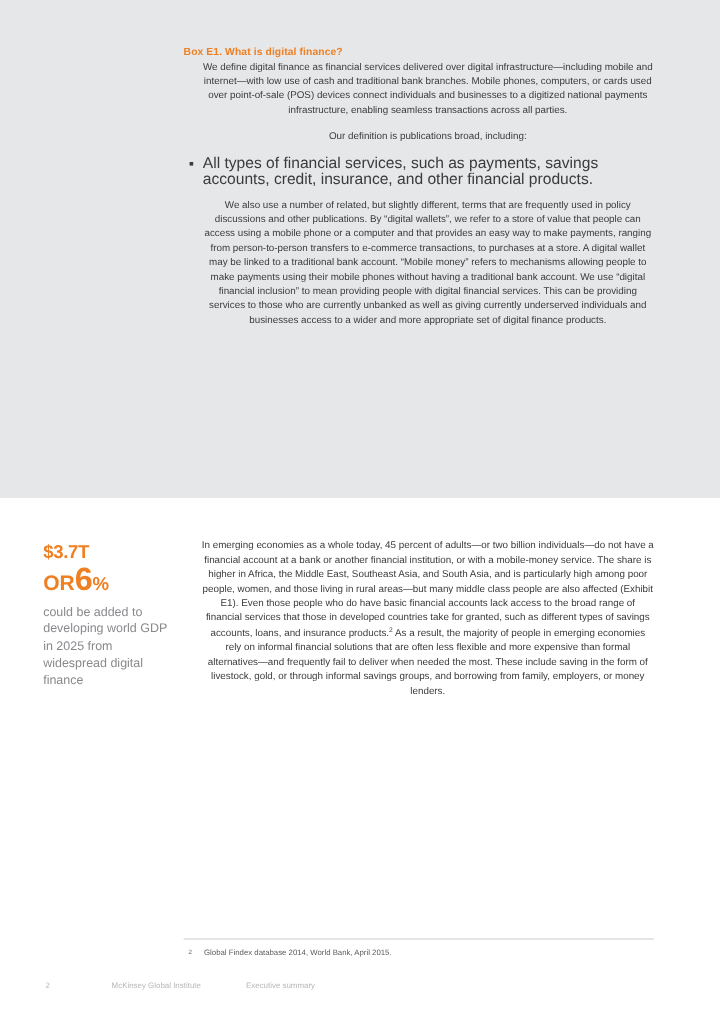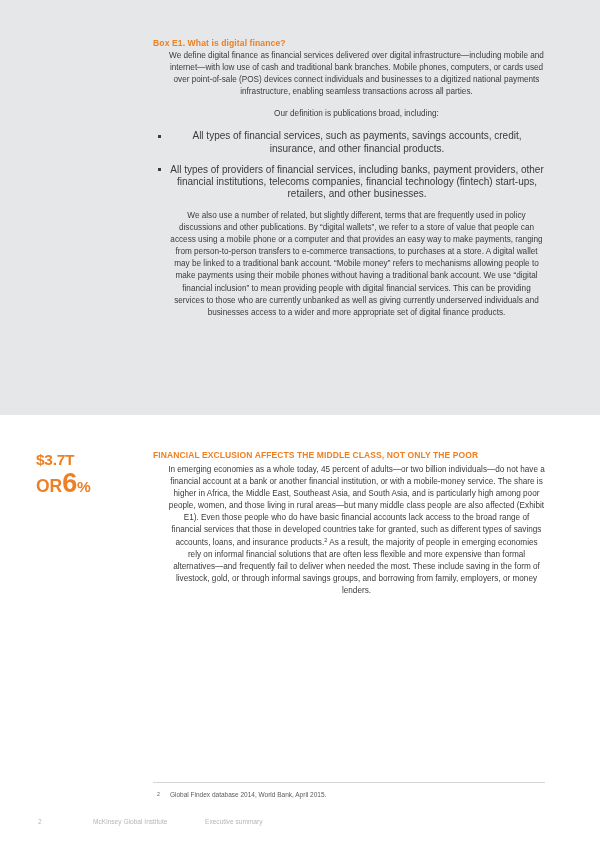--- a/index.html
+++ b/index.html
@@ -54,25 +54,24 @@
   p.para:last-child { margin-bottom: 0; }
 
   ul.bullets {
     list-style: none;
     margin: 0 0 10px 0;
     padding: 0;
   }
   ul.bullets li {
     position: relative;
     padding-left: 16px;
-    font-size: 10px;
+    font-size: 13px;
     line-height: 12.1px;
     margin-bottom: 9px;
     color: #3b3b3d;
-    text-align: center;
   }
   ul.bullets li:last-child { margin-bottom: 0; }
   ul.bullets li .sq {
     position: absolute;
     left: 5px;
     top: 4.2px;
     width: 3.4px;
     height: 3.4px;
     background: #3b3b3d;
     display: block;
@@ -173,36 +172,32 @@
 
   <p class="para">We define digital finance as financial services delivered over digital infrastructure—including mobile and internet—with low use of cash and traditional bank branches. Mobile phones, computers, or cards used over point-of-sale (POS) devices connect individuals and businesses to a digitized national payments infrastructure, enabling seamless transactions across all parties.</p>
 
   <p class="para">Our definition is publications broad, including:</p>
 
   <ul class="bullets">
     <li>
       <span class="sq"></span>
       <span>All types of financial services, such as payments, savings accounts, credit, insurance, and other financial products.</span>
     </li>
-    <li>
-      <span class="sq"></span>
-      <span>All types of providers of financial services, including banks, payment providers, other financial institutions, telecoms companies, financial technology (fintech) start-ups, retailers, and other businesses.</span>
-    </li>
   </ul>
 
   <p class="para">We also use a number of related, but slightly different, terms that are frequently used in policy discussions and other publications. By “digital wallets”, we refer to a store of value that people can access using a mobile phone or a computer and that provides an easy way to make payments, ranging from person-to-person transfers to e-commerce transactions, to purchases at a store. A digital wallet may be linked to a traditional bank account. “Mobile money” refers to mechanisms allowing people to make payments using their mobile phones without having a traditional bank account. We use “digital financial inclusion” to mean providing people with digital financial services. This can be providing services to those who are currently unbanked as well as giving currently underserved individuals and businesses access to a wider and more appropriate set of digital finance products.</p>
 </div>
 
 <div class="pullquote">
   <div class="pq-line pq-line1"><span class="pq-small">$3.7</span><span class="pq-small">T</span></div>
   <div class="pq-line pq-line2"><span class="pq-or">OR</span><span>6</span><span class="pq-small">%</span></div>
+  <div class="pq-sub">could be added to developing world GDP in 2025 from widespread digital finance</div>
 </div>
 
 <div class="text-col section-lower">
-  <div class="section-head">FINANCIAL EXCLUSION AFFECTS THE MIDDLE CLASS, NOT ONLY THE POOR</div>
   <p class="para"><span>In emerging economies as a whole today, 45 percent of adults—or two billion individuals—do not have a financial account at a bank or another financial institution, or with a mobile-money service. The share is higher in Africa, the Middle East, Southeast Asia, and South Asia, and is particularly high among poor people, women, and those living in rural areas—but many middle class people are also affected (Exhibit E1). Even those people who do have basic financial accounts lack access to the broad range of financial services that those in developed countries take for granted, such as different types of savings accounts, loans, and insurance products.</span><sup class="fn">2</sup><span> As a result, the majority of people in emerging economies rely on informal financial solutions that are often less flexible and more expensive than formal alternatives—and frequently fail to deliver when needed the most. These include saving in the form of livestock, gold, or through informal savings groups, and borrowing from family, employers, or money lenders.</span></p>
 </div>
 
 <div class="footnote-wrap">
   <div class="footnote-rule"></div>
   <div class="footnote-item">
     <span class="footnote-num">2</span>
     <span>Global Findex database 2014, World Bank, April 2015.</span>
   </div>
 </div>

